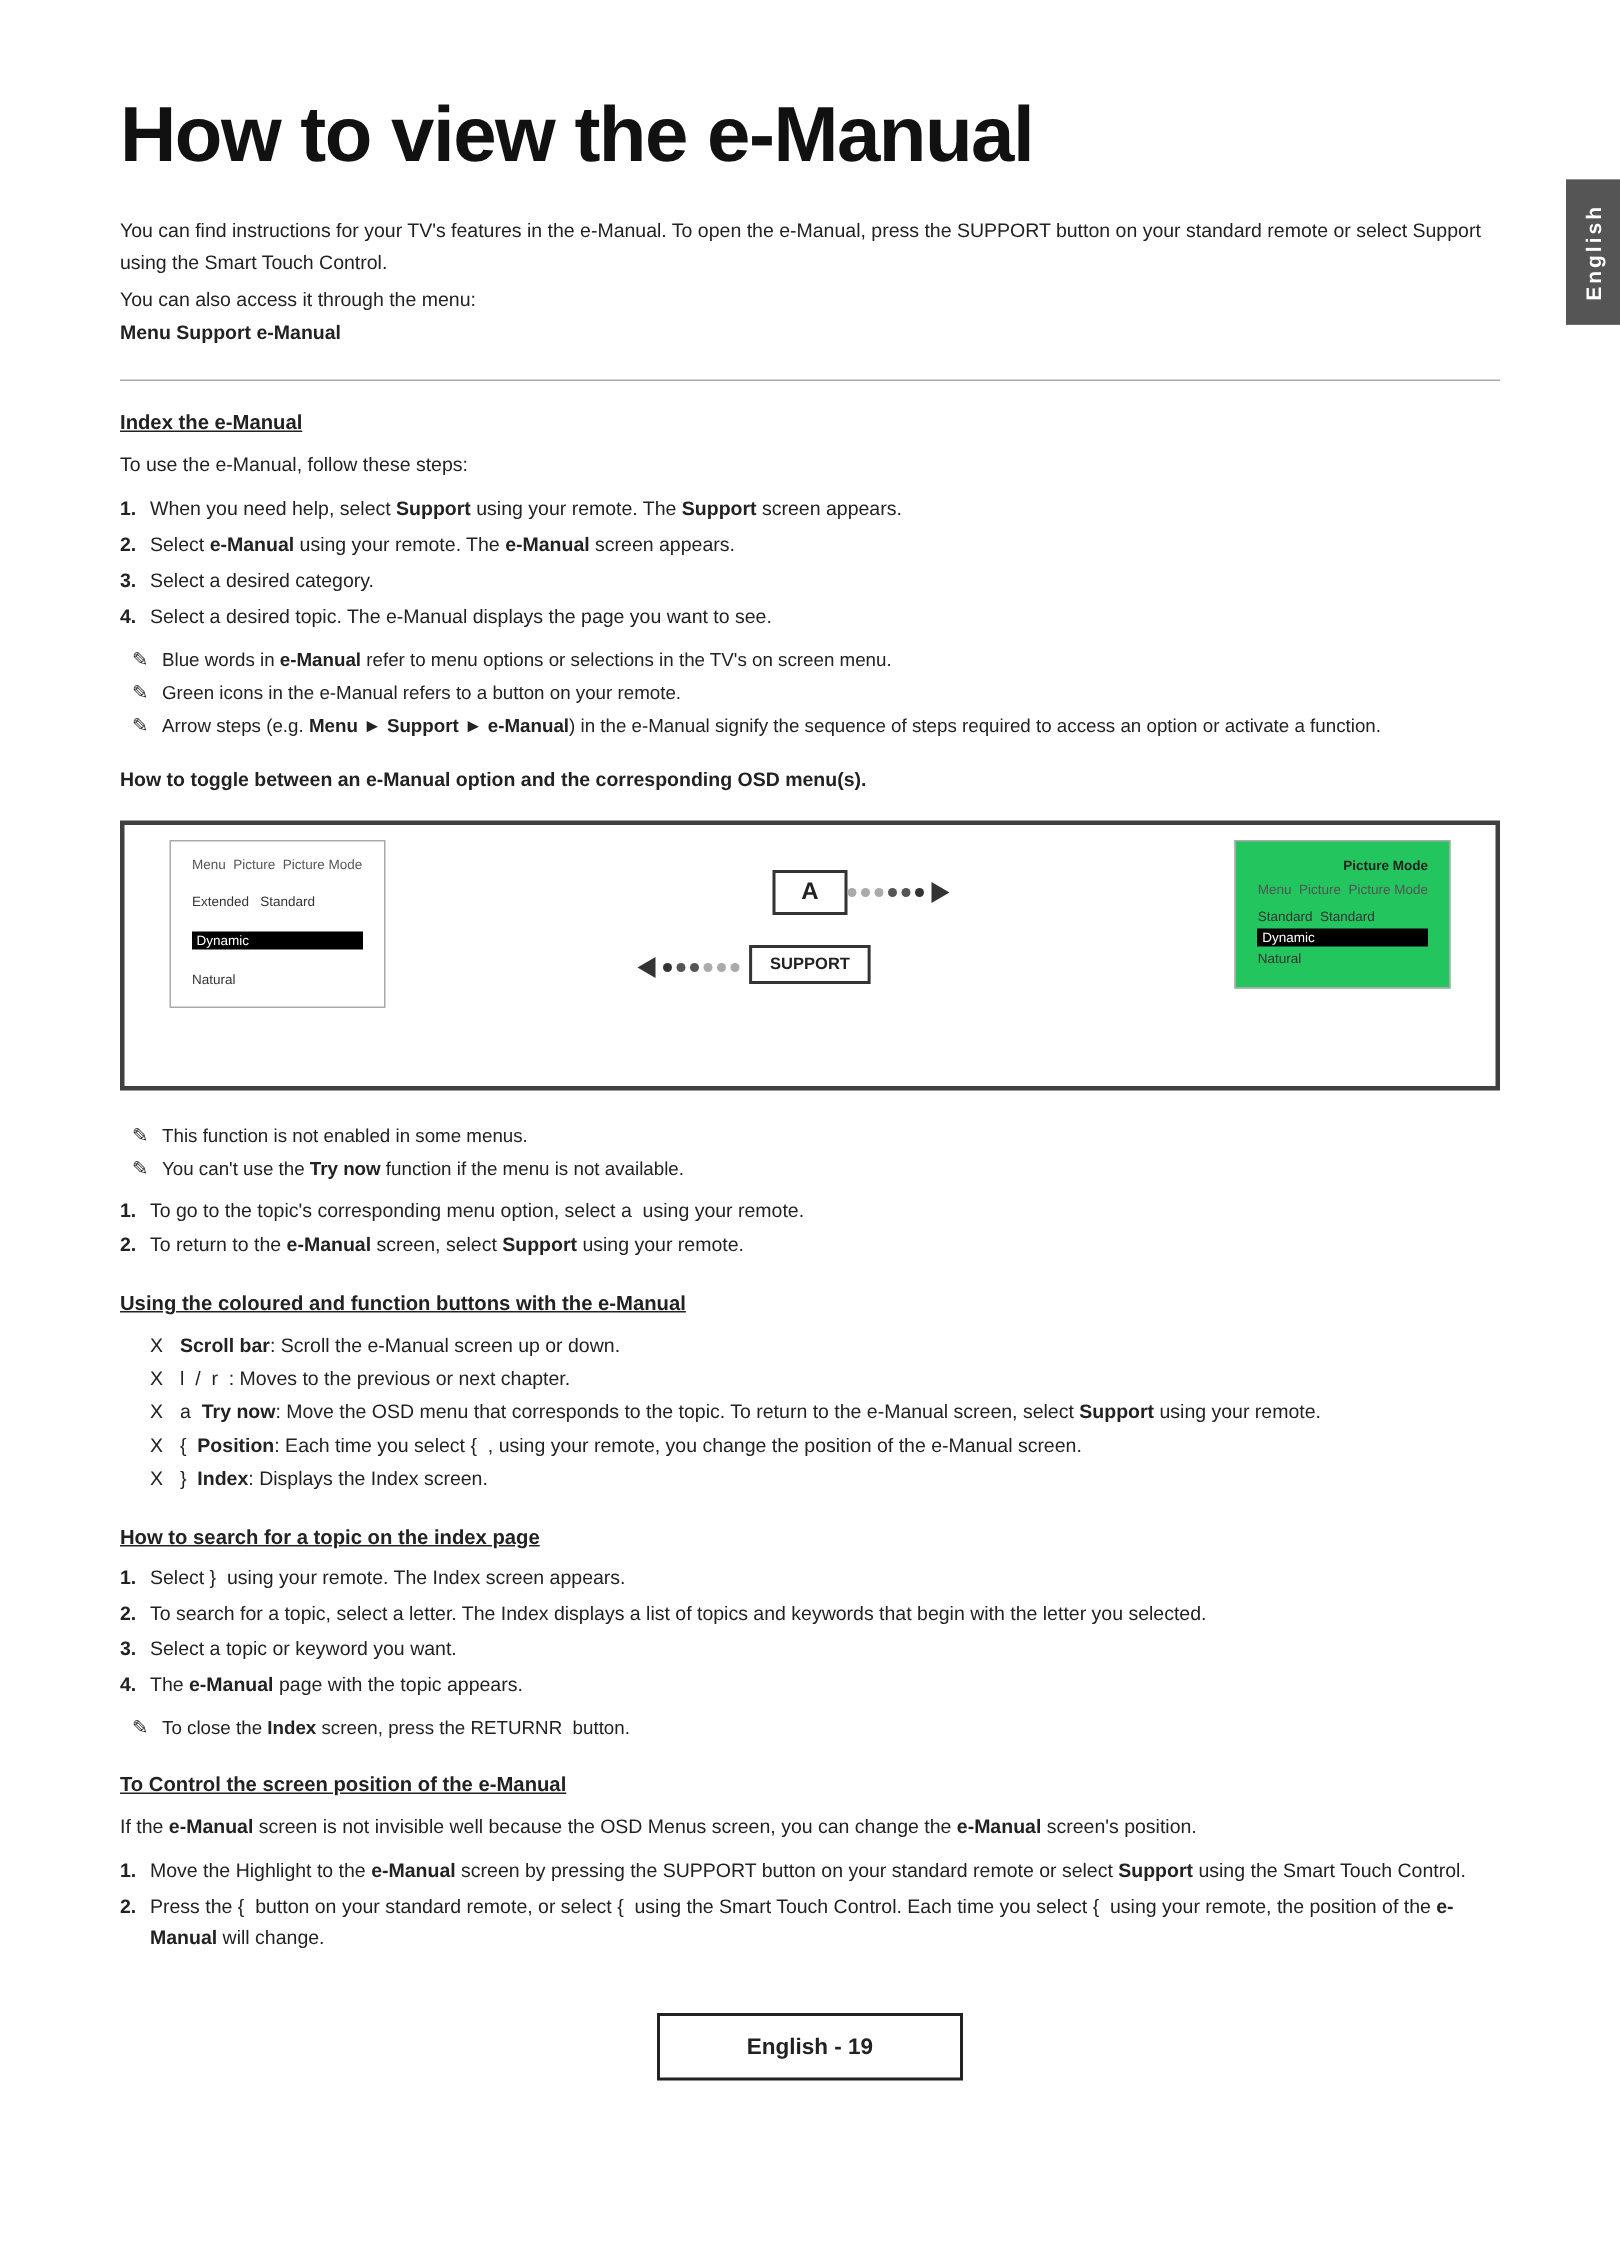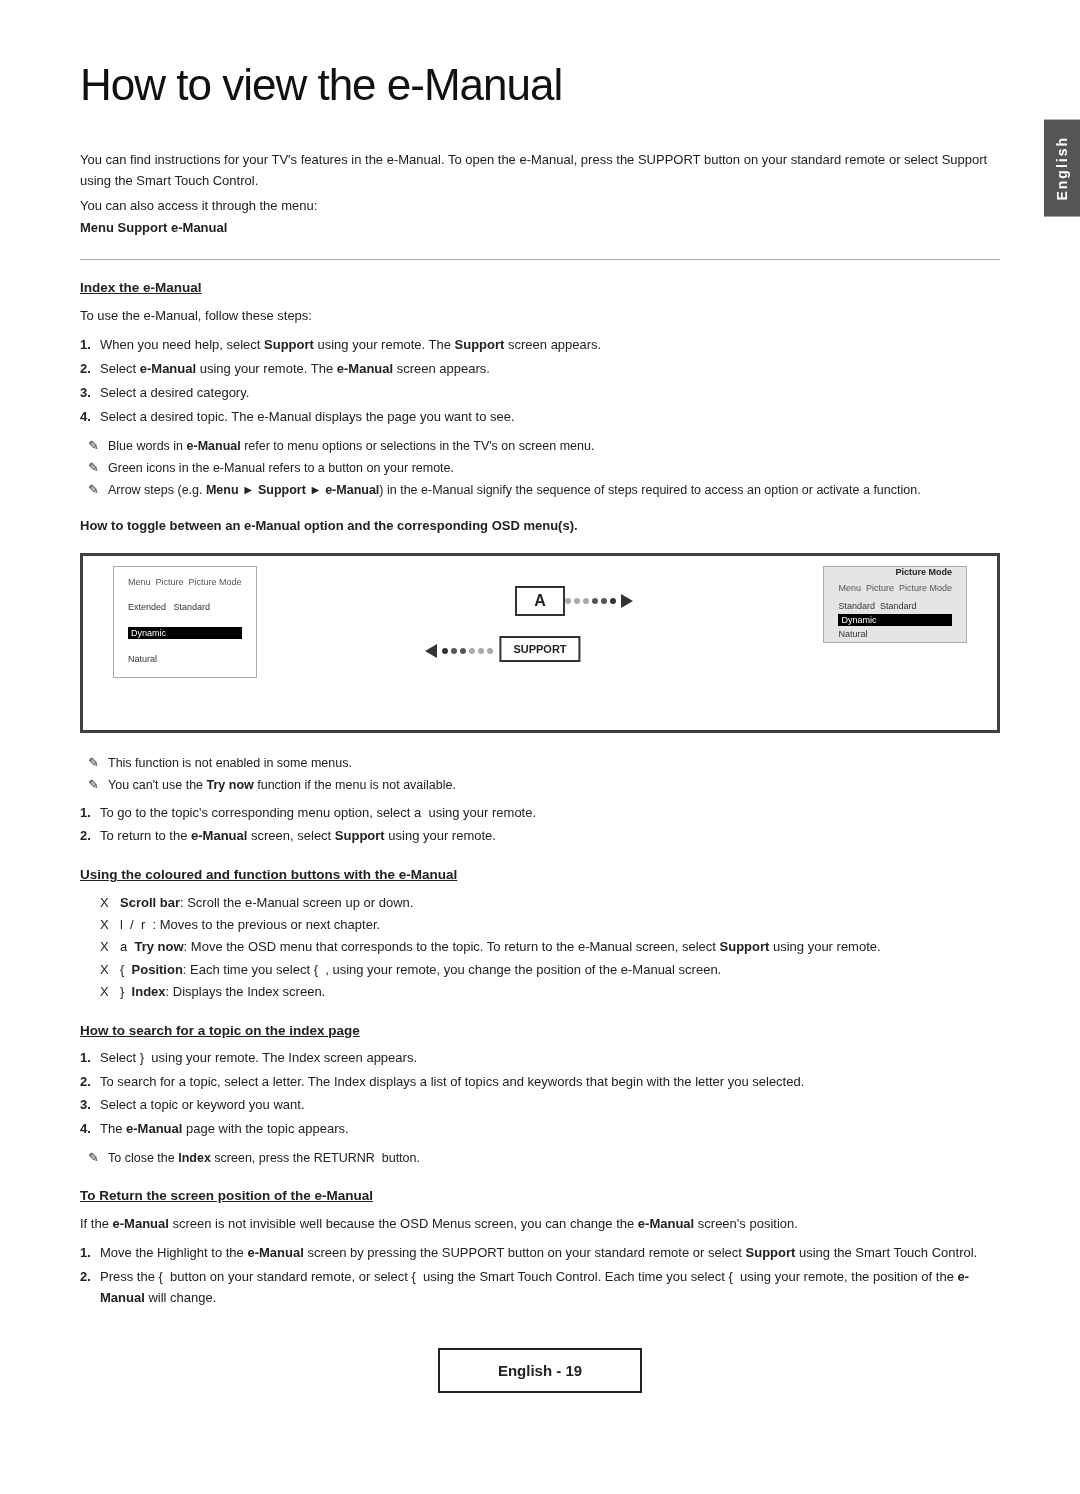--- a/index.html
+++ b/index.html
@@ -8,23 +8,23 @@
       font-family: Arial, sans-serif;
       font-size: 13px;
       color: #222;
       width: 1080px;
       min-height: 1494px;
       position: relative;
       padding: 60px 80px 80px 80px;
     }
 
     .page-title {
-      font-size: 44px;
-      font-weight: 400;
-      margin-bottom: 40px;
+      font-size: 52px;
+      font-weight: 700;
+      margin-bottom: 24px;
       letter-spacing: -1px;
       color: #111;
     }
 
     .intro-text {
       font-size: 13px;
       line-height: 1.6;
       margin-bottom: 4px;
     }
 
@@ -128,24 +128,24 @@
     }
 
     .left-panel .panel-item.highlight {
       background: #000;
       color: #fff;
       padding: 1px 3px;
     }
 
     .right-panel {
       border: 1px solid #aaa;
-      padding: 0 14px;
+      padding: 11px 14px;
       font-size: 10px;
       min-width: 140px;
-      background: #e5e5e5;
+      background: #22c55e;
       position: absolute;
       right: 30px;
       top: 10px;
     }
 
     .right-panel .panel-title {
       font-size: 9px;
       font-weight: bold;
       margin-bottom: 6px;
       text-align: right;
@@ -355,21 +355,21 @@
   </li>
   <li>
     <span class="step-num">4.</span>
     The <b>e-Manual</b> page with the topic appears.
   </li>
 </ol>
 <div class="note-item">
   To close the <b>Index</b> screen, press the RETURNR&nbsp; button.
 </div>
 
-<p class="section-title">To Return the screen position of the e-Manual</p>
+<p class="section-title">To Control the screen position of the e-Manual</p>
 
 <p class="section-content">
   If the <b>e-Manual</b> screen is not invisible well because the OSD Menus screen, you can change the <b>e-Manual</b> screen's position.
 </p>
 
 <ol class="steps">
   <li>
     <span class="step-num">1.</span>
     Move the Highlight to the <b>e-Manual</b> screen by pressing the SUPPORT button on your standard remote or select <b>Support</b> using the Smart Touch Control.
   </li>

